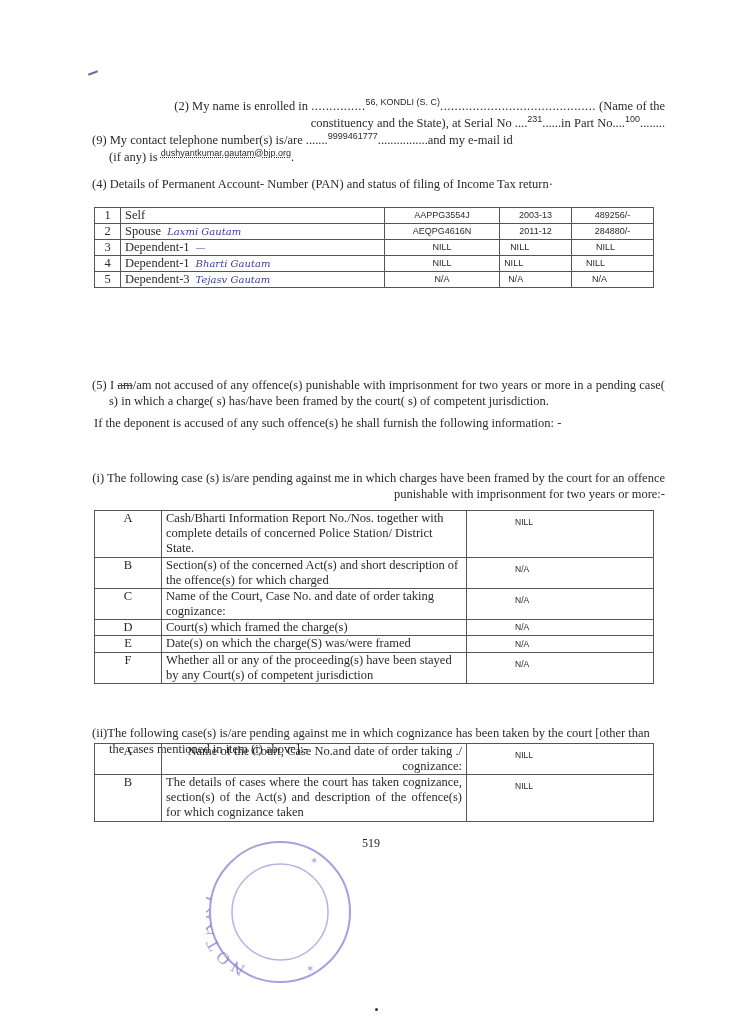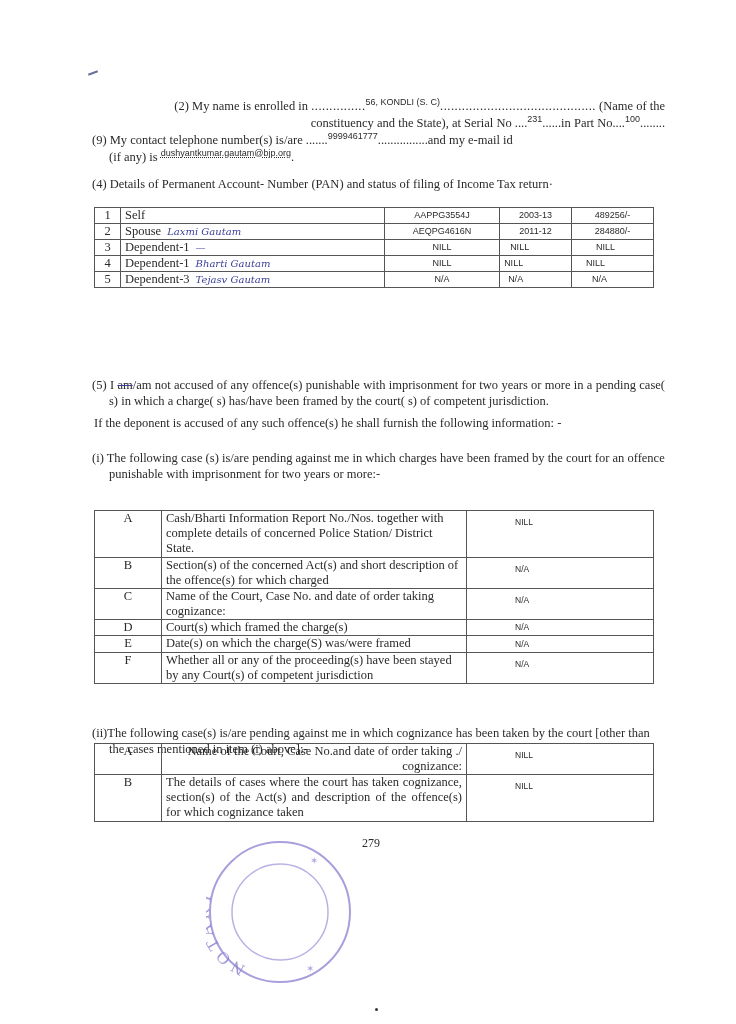--- a/index.html
+++ b/index.html
@@ -81,21 +81,21 @@
   </tr>
 </tbody>
   </table>
 
 <div class="para indent justify" style="top:377px;">
   <span>(5) I </span><span style="text-decoration: line-through; text-decoration-color:#3b3f9a;font-family:Liberation Serif, serif;">am</span><span>/am not accused of any offence(s) punishable with imprisonment for two years or more in a pending case( s) in which a charge( s) has/have been framed by the court( s) of competent jurisdiction.</span>
 </div>
 
 <div class="para" style="left:94px;top:415px;">If the deponent is accused of any such offence(s) he shall furnish the following information: -</div>
 
-<div class="para indent" style="top:450px;">(i) The following case (s) is/are pending against me in which charges have been framed by the court for an offence punishable with imprisonment for two years or more:-</div>
+<div class="para indent" style="top:470px;text-align:right;">(i) The following case (s) is/are pending against me in which charges have been framed by the court for an offence punishable with imprisonment for two years or more:-</div>
 
 <table class="t2" style="left:94px;top:510px;width:560px;">
   <tbody>
       <tr>
     <td class="c" style="width:58px;height:46px;">A</td>
     <td style="width:296px;">Cash/Bharti Information Report No./Nos. together with complete details of concerned Police Station/ District State.</td>
     <td class="val">NILL</td>
   </tr>
   <tr>
     <td class="c" style="height:30px;">B</td>
@@ -135,21 +135,21 @@
     <td class="val">NILL</td>
   </tr>
   <tr>
     <td class="c" style="height:46px;">B</td>
     <td class="justify">The details of cases where the court has taken cognizance, section(s) of the Act(s) and description of the offence(s) for which cognizance taken</td>
     <td class="val">NILL</td>
   </tr>
 </tbody>
   </table>
 
-<div class="pageno">279</div>
+<div class="pageno">519</div>
 
 <svg class="stamp" viewBox="0 0 148 148">
   <circle cx="74" cy="74" r="70" fill="none" stroke="#8a80d0" stroke-width="2" opacity="0.75"></circle>
   <circle cx="74" cy="74" r="48" fill="none" stroke="#8a80d0" stroke-width="1.5" opacity="0.6"></circle>
   <defs>
       <path id="stampArc" d="M 40 128 A 58 58 0 0 1 40 20"></path>
     </defs>
   <text font-family="Liberation Serif, serif" font-size="17" fill="#8a80d0" opacity="0.8" letter-spacing="4">
     <textPath href="#stampArc" id="stamp-text-path">NOTARY</textPath>
   </text>

